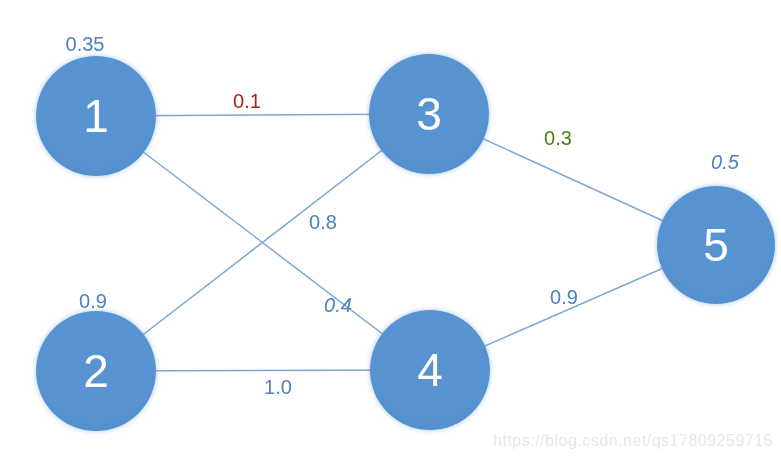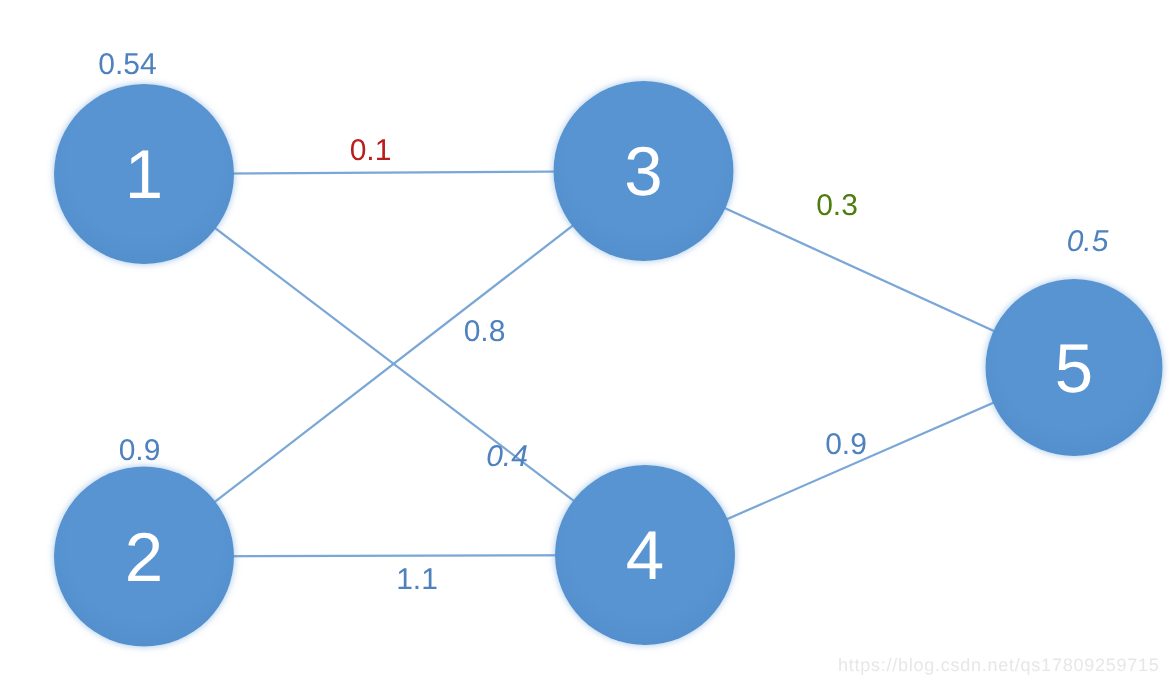--- a/index.html
+++ b/index.html
@@ -40,21 +40,21 @@
     transform: translate(-50%, -50%);
     font-size: 20px;
     z-index: 3;
     white-space: nowrap;
     user-select: none;
   }
   .watermark {
     position: absolute;
     right: 8px;
     bottom: 6px;
-    font-size: 12px;
+    font-size: 16px;
     letter-spacing: 0.5px;
     z-index: 4;
     user-select: none;
   }
 </style>
 </head>
 <body>
 
 <div class="canvas" id="canvas" style="width: 781px; height: 456px; background: rgb(255, 255, 255);">
   <svg class="edges-svg" id="edges-svg" width="781" height="456">
@@ -62,27 +62,27 @@
       <line x1="96" y1="371" x2="429" y2="114" stroke="#7BA7D7" stroke-width="1.5"></line>
       <line x1="96" y1="116" x2="430" y2="370" stroke="#7BA7D7" stroke-width="1.5"></line>
       <line x1="96" y1="371" x2="430" y2="370" stroke="#7BA7D7" stroke-width="1.5"></line>
       <line x1="429" y1="114" x2="716" y2="245" stroke="#7BA7D7" stroke-width="1.5"></line>
       <line x1="430" y1="370" x2="716" y2="245" stroke="#7BA7D7" stroke-width="1.5"></line>
     </svg>
   <div id="overlay-layer">
       <div class="float-label" style="left: 247px; top: 101px; color: #b91c1c;">0.1</div>
       <div class="float-label" style="left: 323px; top: 200px; color: rgb(78, 129, 189); margin-top: 22px;">0.8</div>
       <div class="float-label" style="left: 338px; top: 305px; color: rgb(78, 129, 189); font-style: italic;">0.4</div>
-      <div class="float-label" style="left: 278px; top: 387px; color: rgb(78, 129, 189);">1.1</div>
+      <div class="float-label" style="left: 278px; top: 387px; color: rgb(78, 129, 189);">1.0</div>
       <div class="float-label" style="left: 558px; top: 138px; color: #4d7c0f;">0.3</div>
       <div class="float-label" style="left: 564px; top: 297px; color: rgb(78, 129, 189);">0.9</div>
       <div class="node" style="left: 36px; top: 56px; width: 120px; height: 120px; background: radial-gradient(circle at 50% 42%, rgb(87, 148, 209) 55%, rgb(78, 138, 200) 100%); box-shadow: rgba(87, 148, 209, 0.55) 0px 0px 5px;">
         <span class="node-number" style="color: rgb(255, 255, 255);">1</span>
       </div>
-      <div class="float-label" style="left: 85px; top: 44px; color: rgb(78, 129, 189);">0.54</div>
+      <div class="float-label" style="left: 85px; top: 44px; color: rgb(78, 129, 189);">0.35</div>
       <div class="node" style="left: 36px; top: 311px; width: 120px; height: 120px; background: radial-gradient(circle at 50% 42%, rgb(87, 148, 209) 55%, rgb(78, 138, 200) 100%); box-shadow: rgba(87, 148, 209, 0.55) 0px 0px 5px;">
         <span class="node-number" style="color: rgb(255, 255, 255);">2</span>
       </div>
       <div class="float-label" style="left: 93px; top: 301px; color: rgb(78, 129, 189);">0.9</div>
       <div class="node" style="left: 369px; top: 54px; width: 120px; height: 120px; background: radial-gradient(circle at 50% 42%, rgb(87, 148, 209) 55%, rgb(78, 138, 200) 100%); box-shadow: rgba(87, 148, 209, 0.55) 0px 0px 5px;">
         <span class="node-number" style="color: rgb(255, 255, 255);">3</span>
       </div>
       <div class="node" style="left: 370px; top: 310px; width: 120px; height: 120px; background: radial-gradient(circle at 50% 42%, rgb(87, 148, 209) 55%, rgb(78, 138, 200) 100%); box-shadow: rgba(87, 148, 209, 0.55) 0px 0px 5px;">
         <span class="node-number" style="color: rgb(255, 255, 255);">4</span>
       </div>

